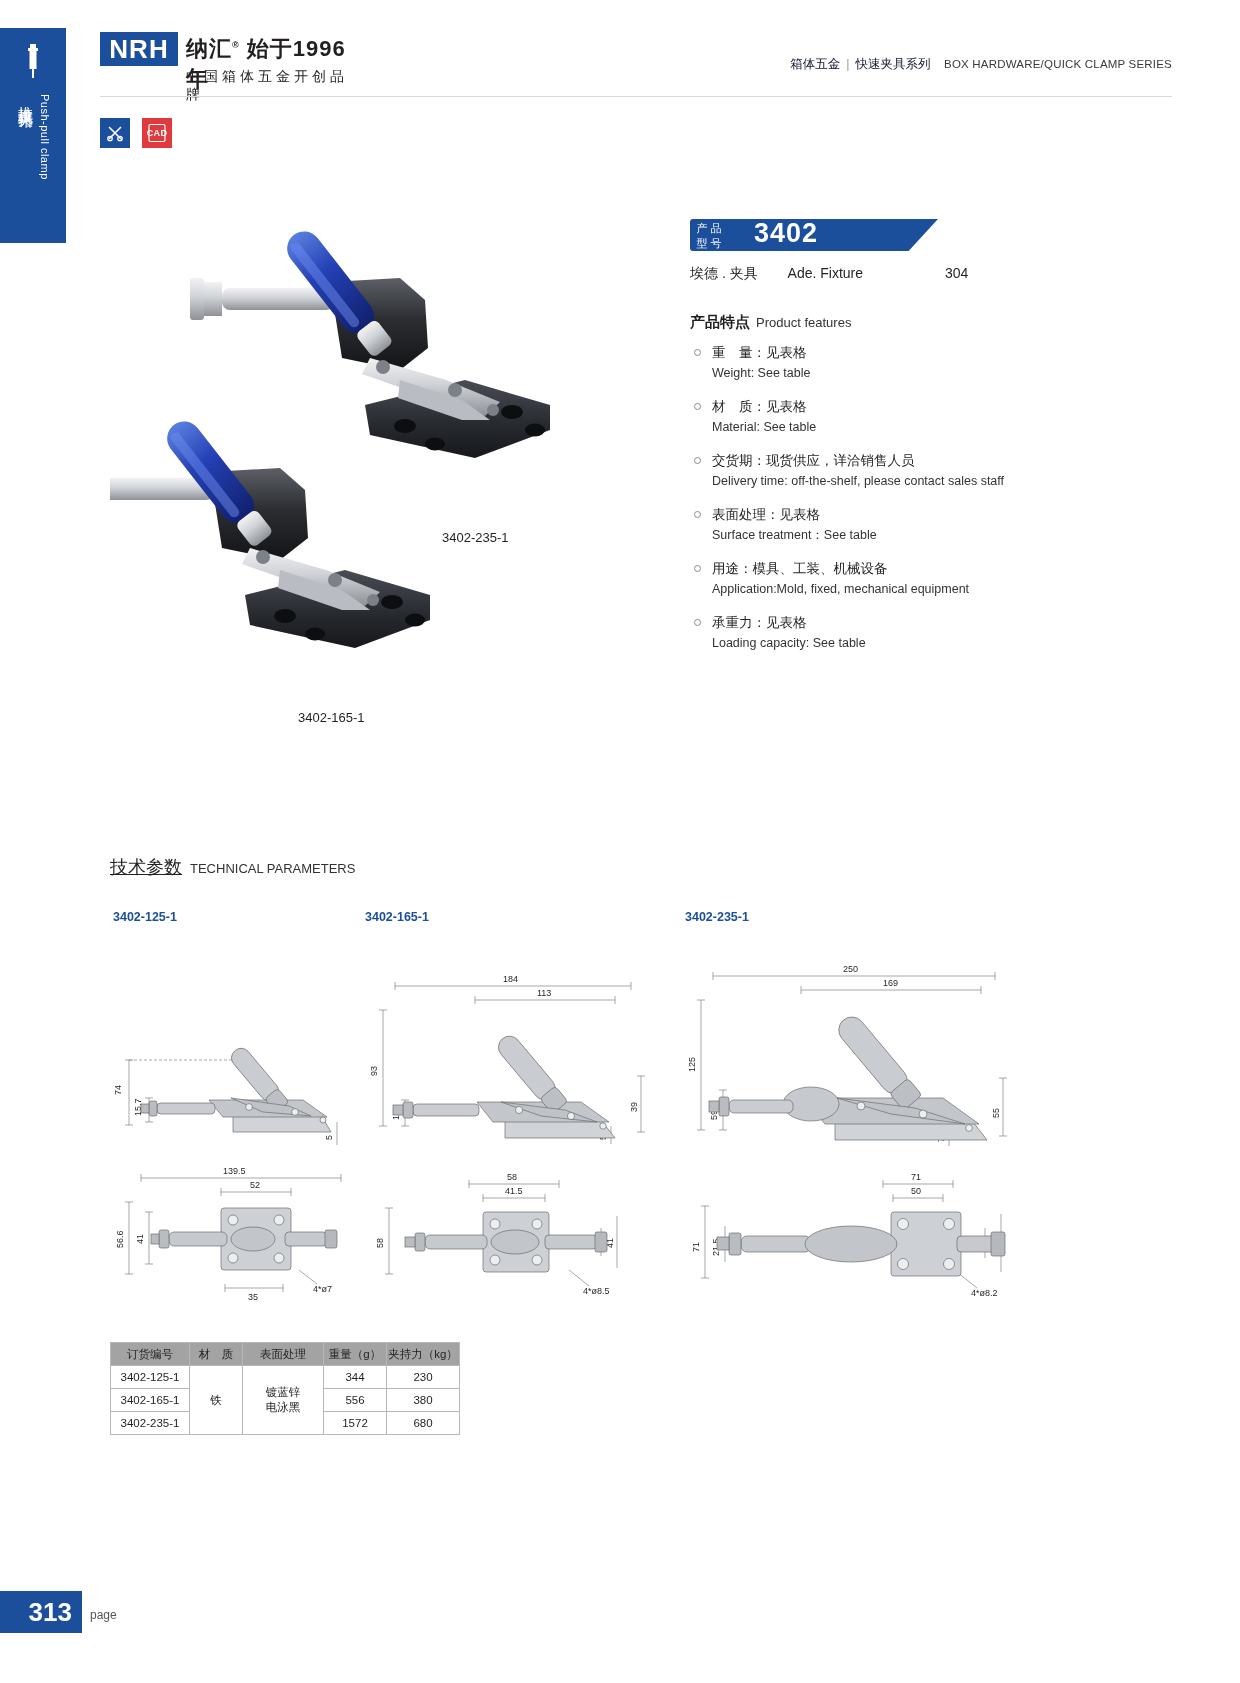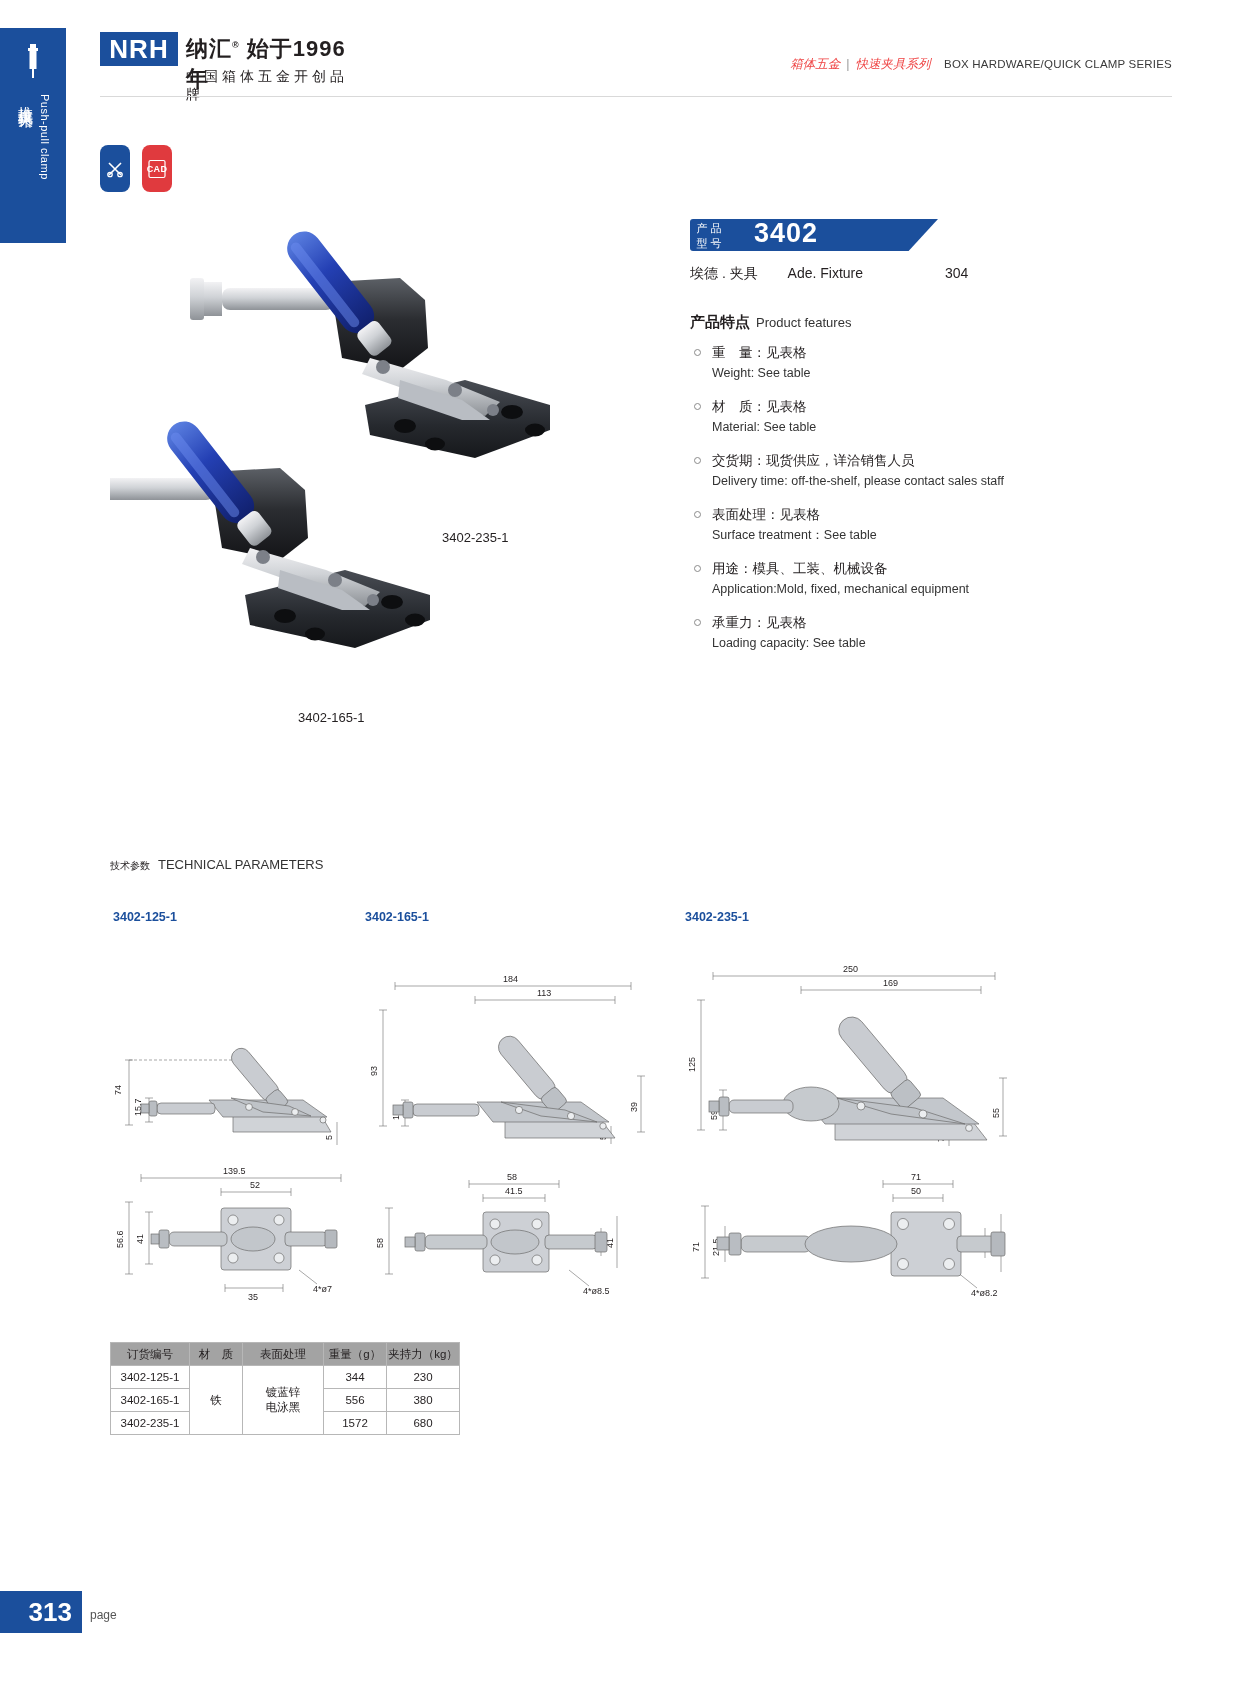--- a/index.html
+++ b/index.html
@@ -38,28 +38,28 @@
     display:flex;align-items:center;justify-content:center;font-family:"Liberation Sans",sans-serif;
   }
   .logo-cn{position:absolute;left:86px;top:2px;font-size:22px;font-weight:bold;color:#231f20;letter-spacing:1px;}
   .logo-reg{font-size:9px;vertical-align:super;}
   .logo-sub{
     position:absolute;left:86px;top:36px;font-size:14px;color:#231f20;letter-spacing:4px;
   }
   .hdr-right{
     position:absolute;right:68px;top:56px;text-align:right;font-size:12.5px;color:#3a3a3a;
   }
-  .hdr-cn{color:#ef4444;font-style:italic;}
+  .hdr-cn{color:#0f172a;}
   .hdr-sep{color:#9a9a9a;margin:0 6px;}
   .hdr-en{color:#3a3a3a;letter-spacing:.2px;font-size:11.5px;}
   .hdr-rule{position:absolute;left:100px;right:68px;top:96px;height:1px;background:#d9d9d9;}
 
   
   .icons{position:absolute;left:100px;top:118px;display:flex;gap:12px;}
-  .icn{width:30px;height:47px;border-radius:8px;display:flex;align-items:center;justify-content:center;margin-top:27px;}
+  .icn{width:30px;height:30px;border-radius:0;display:flex;align-items:center;justify-content:center;}
   .icn.blue{background:#1b4f9c;}
   .icn.red{background:#e03a3e;}
   .icn .lbl{color:#fff;font-size:9px;font-weight:bold;letter-spacing:.3px;}
 
   
   .photo-area{position:absolute;left:110px;top:190px;width:520px;height:560px;}
   .cap{position:absolute;font-size:13px;color:#231f20;}
   .cap-235{left:332px;top:340px;}
   .cap-165{left:188px;top:520px;}
 
@@ -88,21 +88,21 @@
   .feat{position:relative;margin-bottom:14px;padding-left:22px;}
   .feat::before{
     content:"";position:absolute;left:4px;top:6px;width:7px;height:7px;border-radius:50%;
     border:1.5px solid #8b8b8b;box-sizing:border-box;
   }
   .feat .cn{font-size:13.5px;color:#231f20;line-height:19px;}
   .feat .en{font-size:12.5px;color:#333;line-height:19px;margin-top:2px;}
 
   
   .tech-title{position:absolute;left:110px;top:855px;font-size:15px;}
-  .tech-title b{font-weight:normal;font-size:10px;}
+  .tech-title b{font-weight:normal;font-size:18px;text-decoration:underline;}
   .tech-title span{font-size:13px;color:#333;margin-left:8px;}
 
   .dcol{position:absolute;top:910px;}
   .dcol .dname{font-size:12.5px;color:#1b4f9c;font-weight:bold;}
   .d1{left:113px;width:250px;}
   .d2{left:365px;width:300px;}
   .d3{left:685px;width:330px;}
 
   .dwg{position:relative;margin-top:16px;}
 

